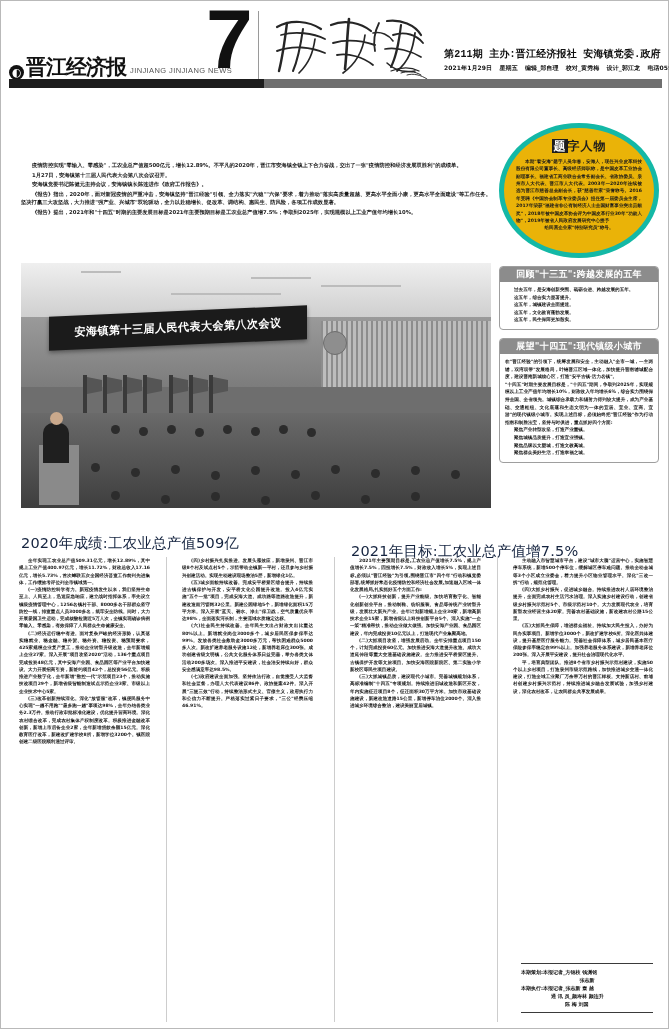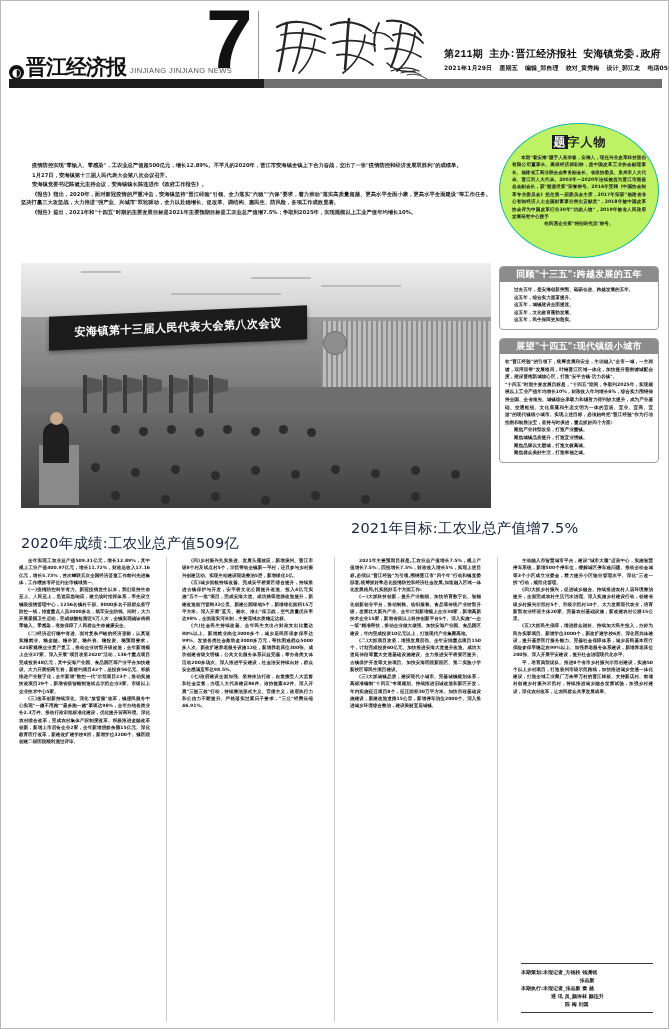--- a/index.html
+++ b/index.html
@@ -108,21 +108,21 @@
   .photo .head{position:absolute;width:9px;height:9px;border-radius:50%;background:#2c2c2c;}
   .photo .desk{position:absolute;left:30px;top:176px;width:400px;height:8px;background:#9c9c9c;}
   .photo .podium{position:absolute;left:18px;top:182px;width:40px;height:60px;background:#8a8a8a;}
   .photo .speaker{position:absolute;left:22px;top:160px;width:26px;height:40px;background:#1f1f1f;border-radius:10px 10px 0 0;}
   .photo .speaker:before{content:"";position:absolute;left:7px;top:-11px;width:13px;height:13px;border-radius:50%;background:#caa98c;}
 
   
   .rail{position:absolute;left:498px;top:122px;width:160px;}
   .oval{
     width:160px;height:135px;border-radius:50%;
-    border:1px solid #14b8a6;background:#bef264;
+    border:5px solid #14b8a6;background:#eab308;
     box-sizing:border-box;padding:8px 12px 6px 12px;overflow:hidden;
   }
   .oval-title{text-align:center;margin-bottom:3px;white-space:nowrap;}
   .oval-title .t-box{
     display:inline-block;background:#1d1d1d;color:#fff;
     font-family:"DejaVu Sans",sans-serif;font-weight:bold;font-size:12px;
     padding:0 2px;line-height:14px;vertical-align:middle;
   }
   .oval-title .t-rest{
     font-family:"DejaVu Sans",sans-serif;font-weight:bold;font-size:12px;
@@ -144,21 +144,21 @@
   .box-bd{
     padding:4px 5px 5px 5px;
     font-family:"DejaVu Sans",sans-serif;font-weight:bold;
     font-size:4.6px;line-height:7.6px;color:#1a1a1a;text-align:justify;
   }
   .box-bd p{margin:0;text-indent:9px;}
   .box-bd p.flat{text-indent:0;}
 
   
   .sec-left{position:absolute;left:20px;top:533px;}
-  .sec-right{position:absolute;left:350px;top:518px;}
+  .sec-right{position:absolute;left:350px;top:541px;}
   .sec-title{
     font-family:"DejaVu Sans","Liberation Sans",sans-serif;
     font-size:14.5px;color:#14233f;white-space:nowrap;letter-spacing:.2px;
   }
   .sec-title b{font-weight:normal;}
 
   
   .cols{position:absolute;left:18px;top:556px;width:634px;height:465px;}
   .col{
     position:absolute;top:0;width:131px;height:465px;overflow:hidden;

